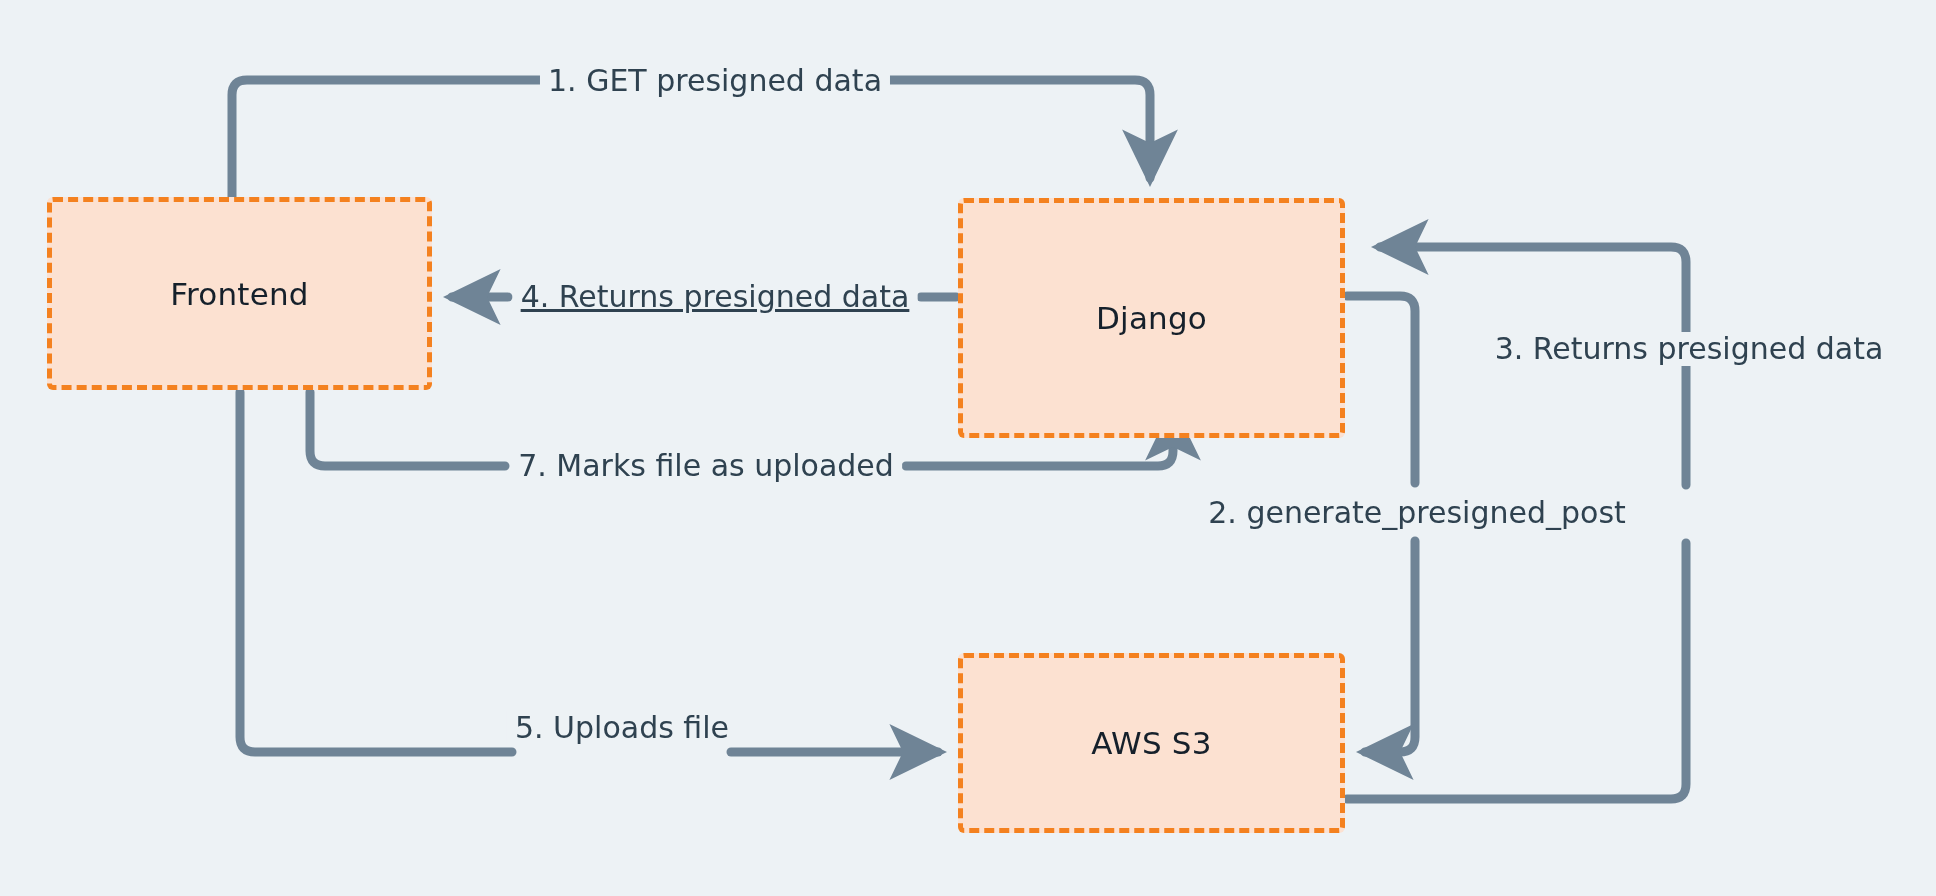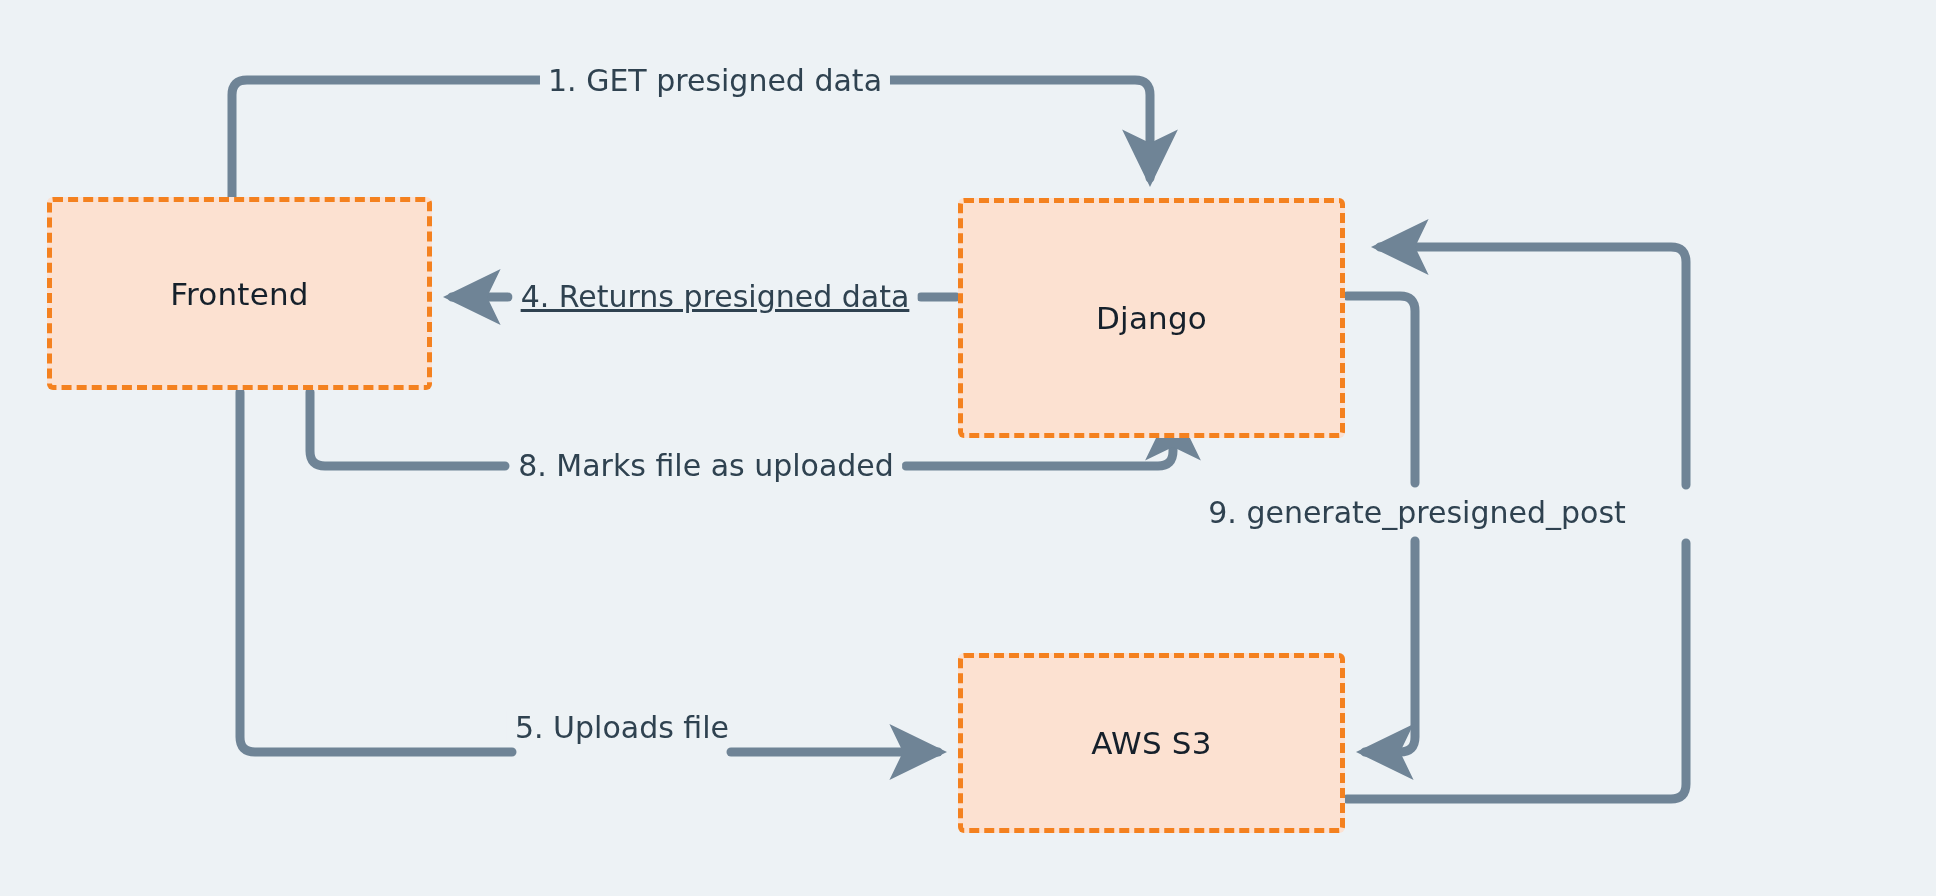--- a/index.html
+++ b/index.html
@@ -100,22 +100,23 @@
   <div class="node-box" id="node-django" style="left:958px; top:198px; width:387px; height:240px;">
     <span class="node-label">Django</span>
   </div>
 
   <div class="node-box" id="node-s3" style="left:958px; top:653px; width:387px; height:180px;">
     <span class="node-label">AWS S3</span>
   </div>
 
   <div class="edge-label" style="left:715px; top:81px;">1. GET presigned data</div>
 
-  <div class="edge-label" style="left:1417px; top:513px;">9. generate_presigned_post</div>
+  <div class="edge-label" style="left:1417px; top:513px;">2. generate_presigned_post</div>
 
+  <div class="edge-label" style="left:1689px; top:349px;">3. Returns presigned data</div>
 
   <div class="edge-label" style="left:715px; top:297px;text-decoration:underline;">4. Returns presigned data</div>
 
   <div class="edge-label" style="left:622px; top:728px;">5. Uploads file</div>
 
-  <div class="edge-label" style="left:706px; top:466px;">8. Marks file as  uploaded</div>
+  <div class="edge-label" style="left:706px; top:466px;">7. Marks file as  uploaded</div>
 
 </div>
 
 </body></html>

